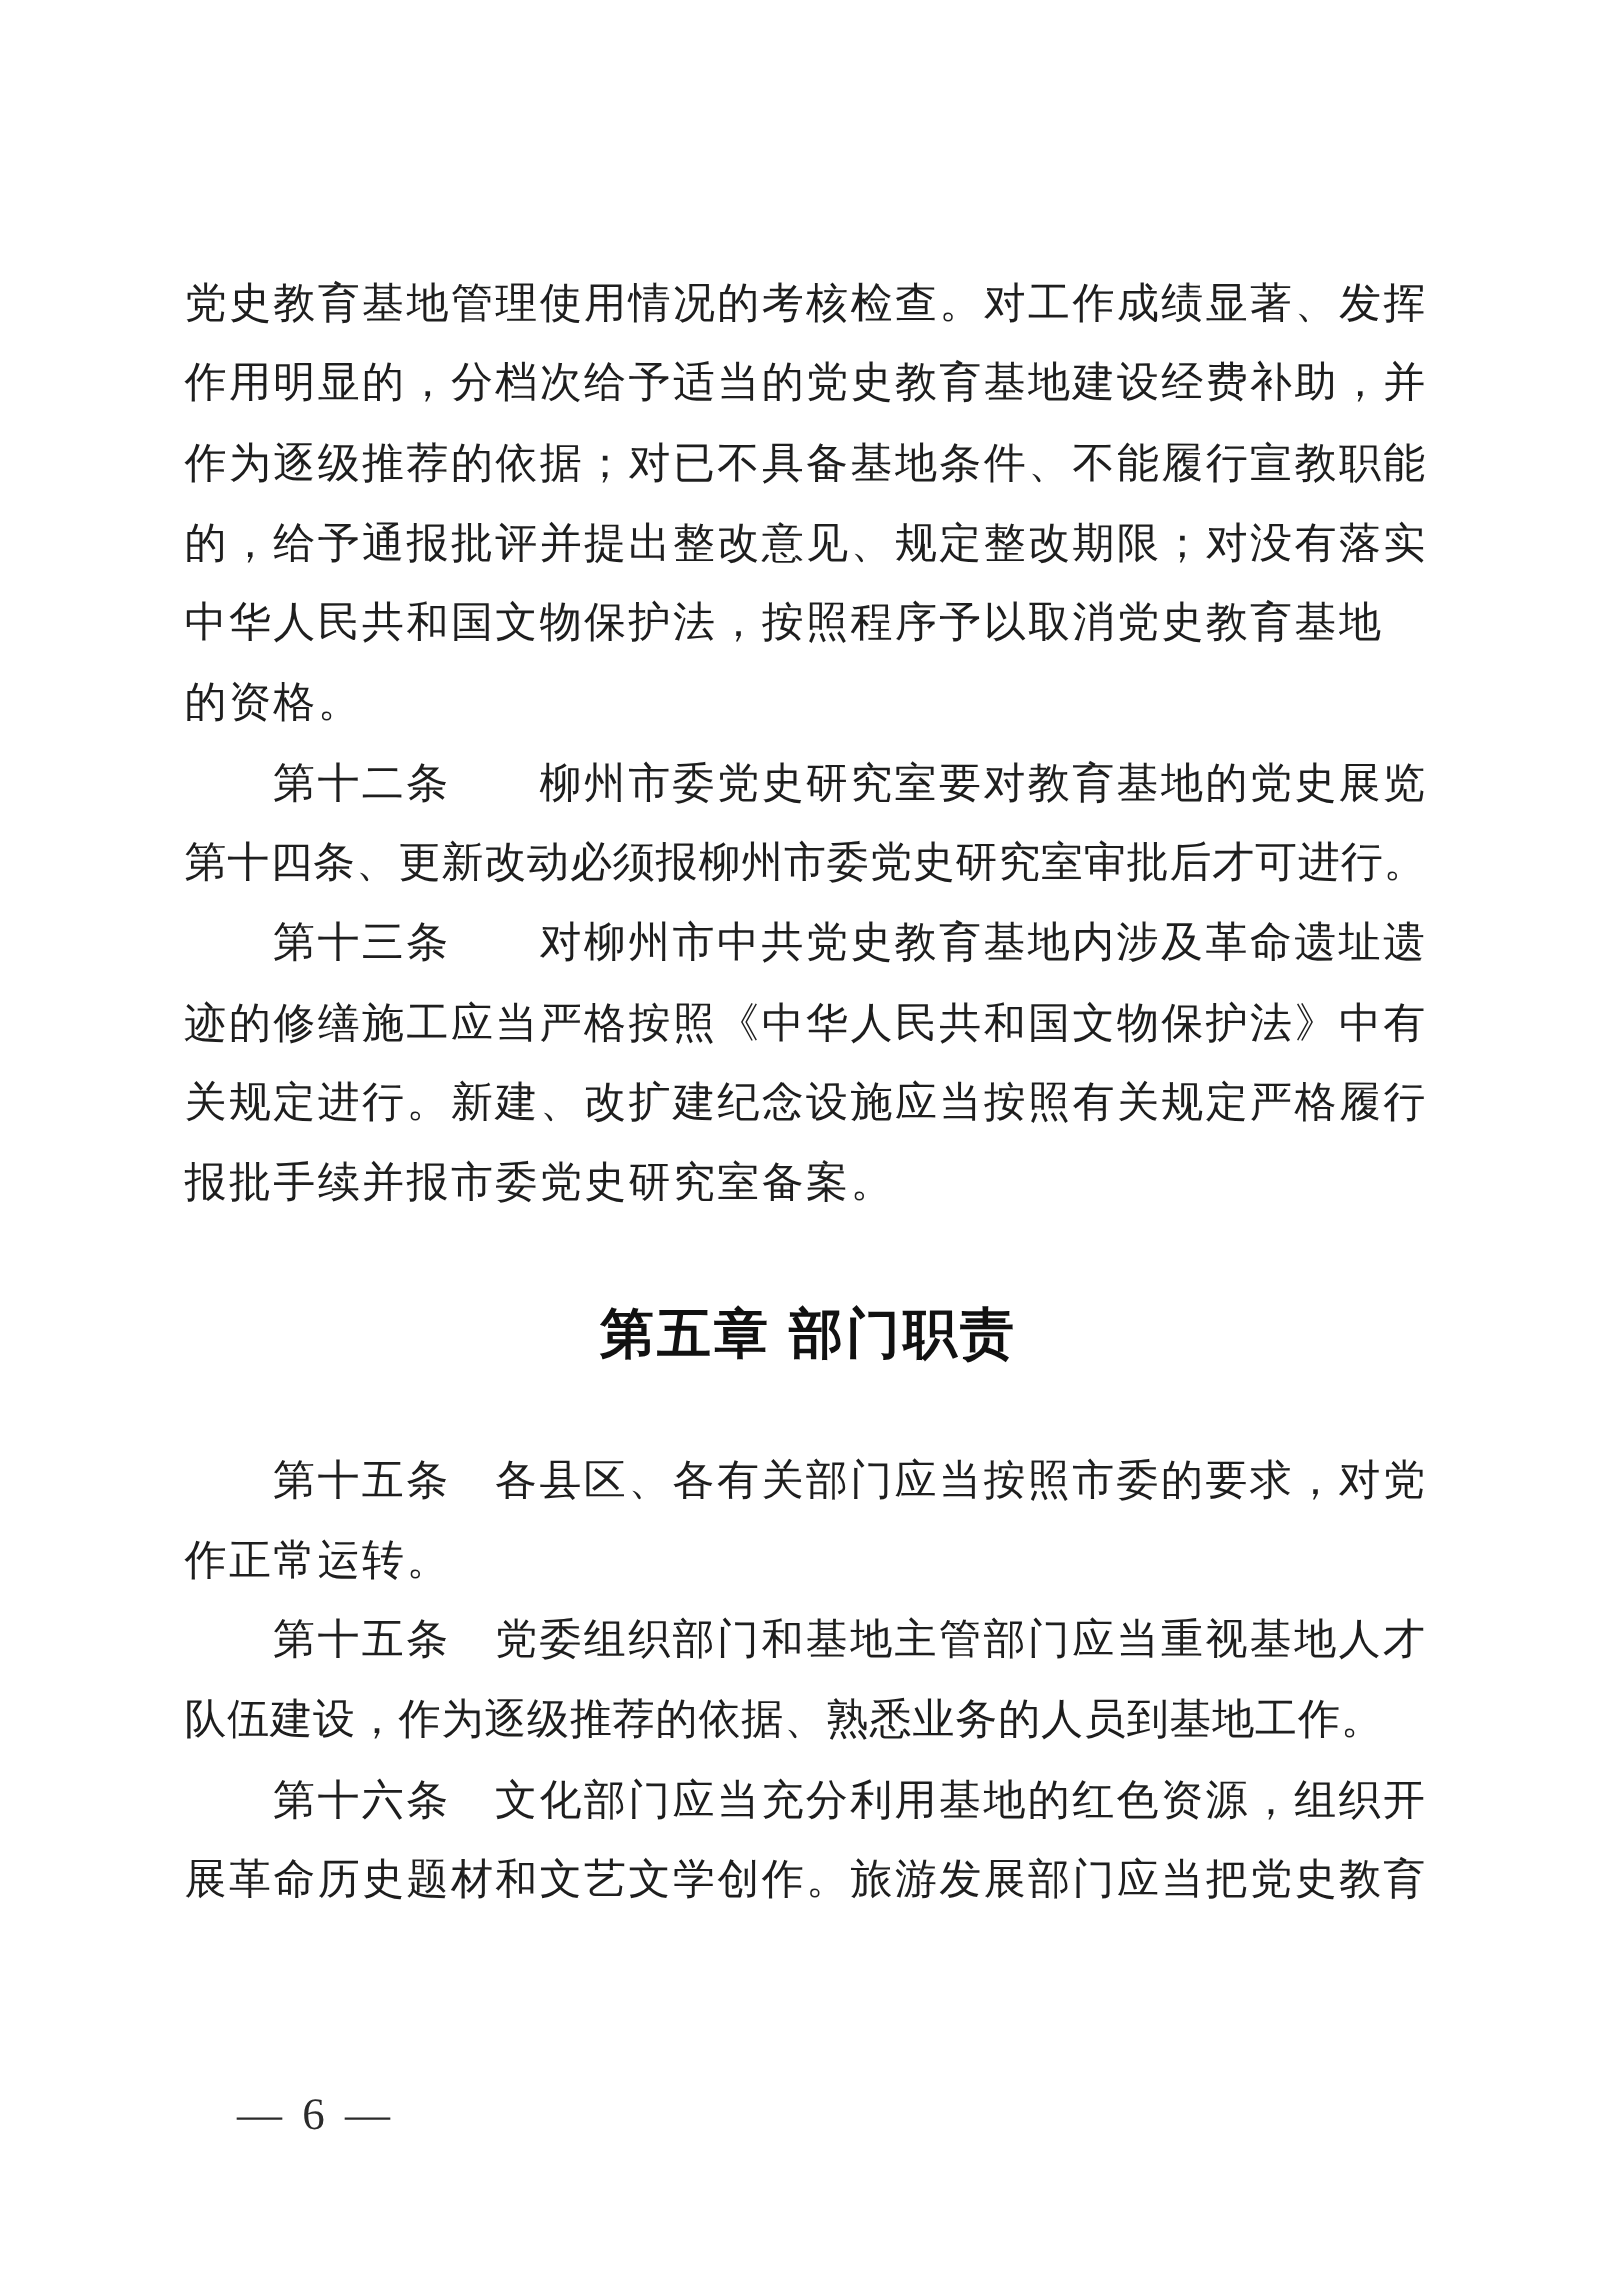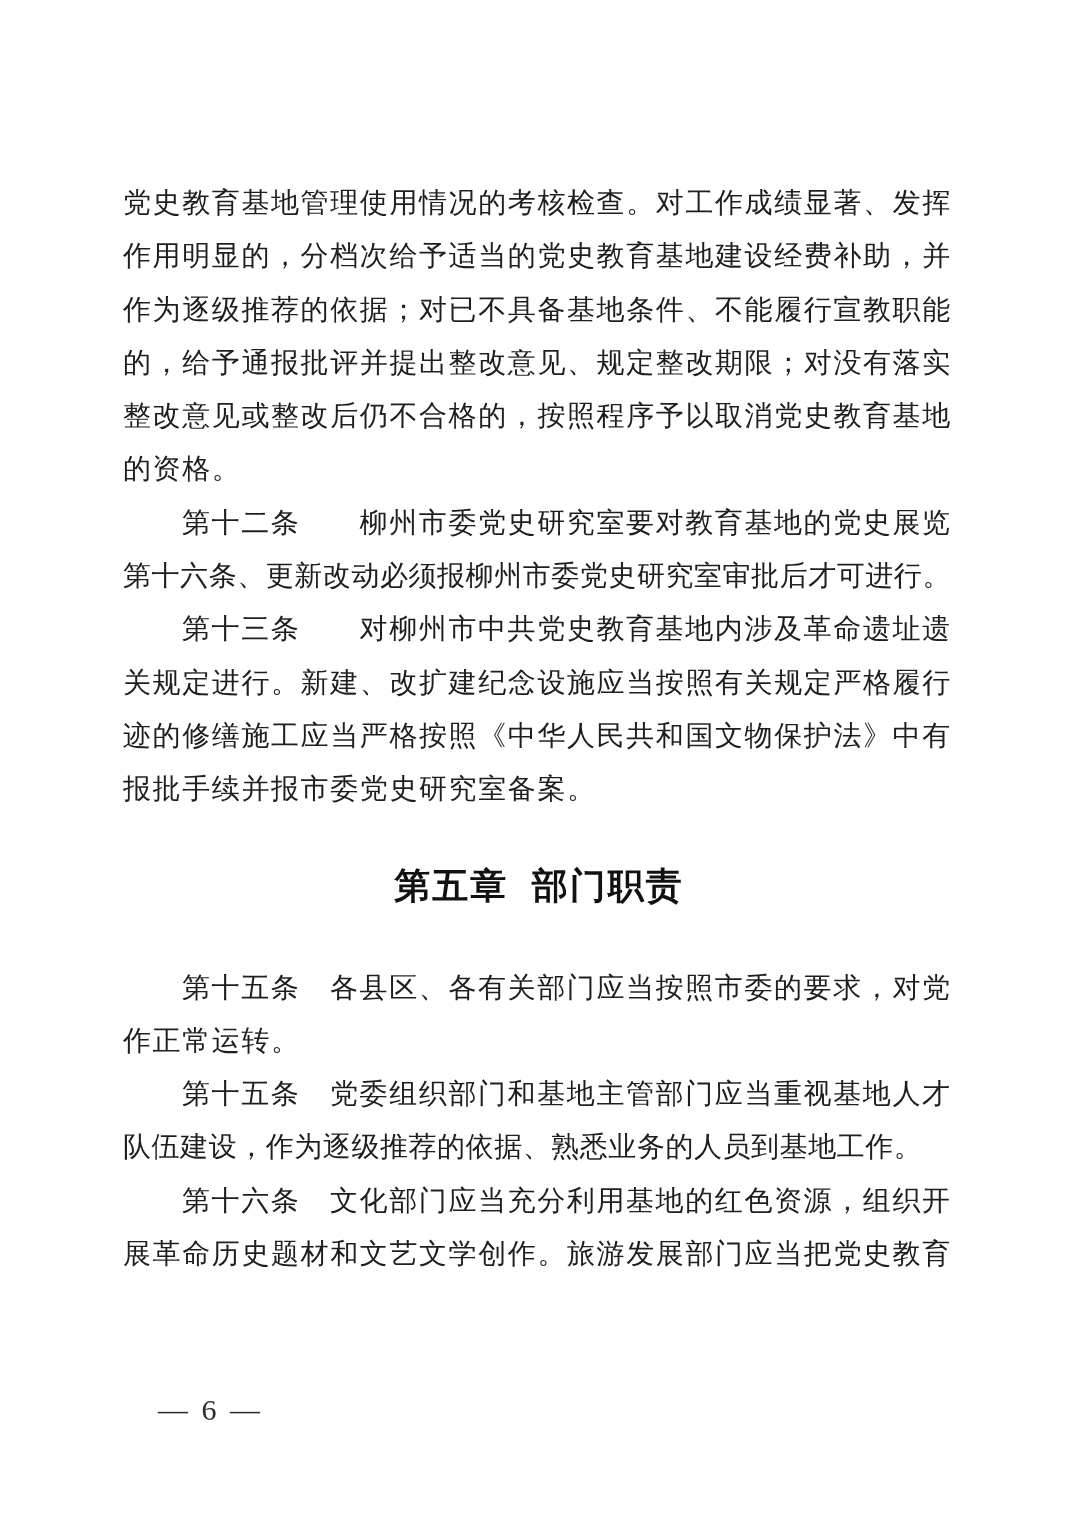--- a/index.html
+++ b/index.html
@@ -28,21 +28,21 @@
     color: #1e1e1e;
     white-space: nowrap;
   }
   .line.indent { text-indent: 59px; font-family: Liberation Serif, serif; }
   .line.squeeze { letter-spacing: 0.55px; }
   .chapter-heading {
     margin: 46px 0 46px 0;
     height: 53px;
     line-height: 53px;
     text-align: center;
-    font-family: Liberation Mono, monospace;
+    font-family: Liberation Sans, sans-serif;
     font-weight: bold;
     font-size: 36px;
     letter-spacing: 2px;
     color: #111111;
   }
   .footer {
     position: absolute;
     left: 158px; top: 1390px;
     font-size: 30px;
     letter-spacing: 3px;
@@ -54,33 +54,33 @@
 <body>
 
 <div class="page">
   <div class="content">
 
     <div class="para">
       <div class="line">党史教育基地管理使用情况的考核检查。对工作成绩显著、发挥</div>
       <div class="line">作用明显的，分档次给予适当的党史教育基地建设经费补助，并</div>
       <div class="line">作为逐级推荐的依据；对已不具备基地条件、不能履行宣教职能</div>
       <div class="line">的，给予通报批评并提出整改意见、规定整改期限；对没有落实</div>
-      <div class="line">整改意见或整改后仍不合格的，按照程序予以取消党史教育基地</div>
+      <div class="line">中华人民共和国文物保护法，按照程序予以取消党史教育基地</div>
       <div class="line">的资格。</div>
     </div>
 
     <div class="para">
       <div class="line indent">第十二条　　柳州市委党史研究室要对教育基地的党史展览</div>
-      <div class="line squeeze">第十六条、更新改动必须报柳州市委党史研究室审批后才可进行。</div>
+      <div class="line squeeze">第十四条、更新改动必须报柳州市委党史研究室审批后才可进行。</div>
     </div>
 
     <div class="para">
       <div class="line indent">第十三条　　对柳州市中共党史教育基地内涉及革命遗址遗</div>
+      <div class="line">迹的修缮施工应当严格按照《中华人民共和国文物保护法》中有</div>
       <div class="line">关规定进行。新建、改扩建纪念设施应当按照有关规定严格履行</div>
-      <div class="line">迹的修缮施工应当严格按照《中华人民共和国文物保护法》中有</div>
       <div class="line">报批手续并报市委党史研究室备案。</div>
     </div>
 
     <h2 class="chapter-heading">第五章 部门职责</h2>
 
     <div class="para">
       <div class="line indent">第十五条　各县区、各有关部门应当按照市委的要求，对党</div>
       <div class="line">作正常运转。</div>
     </div>
 

